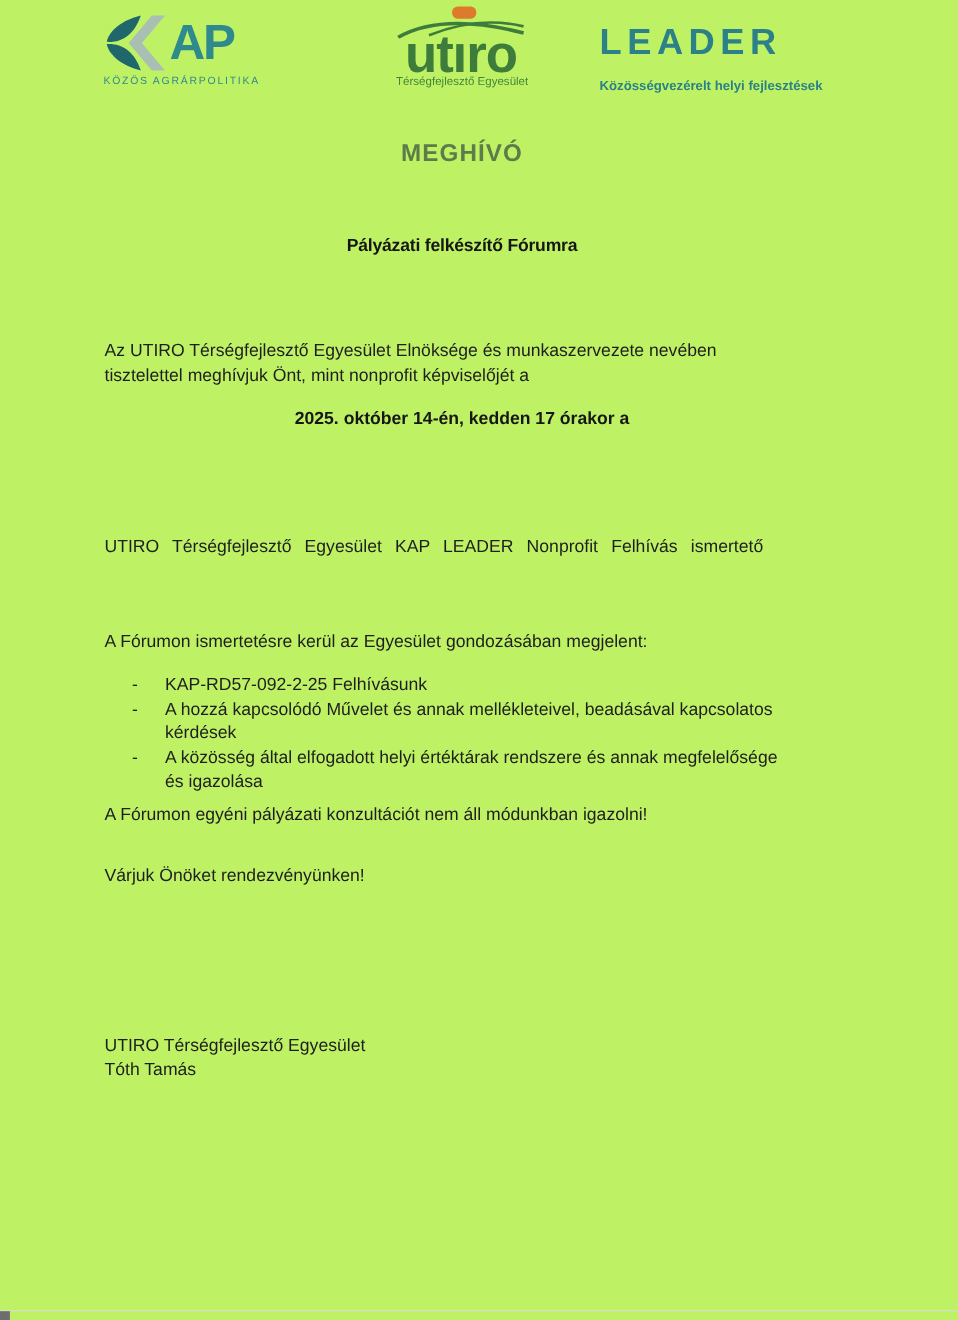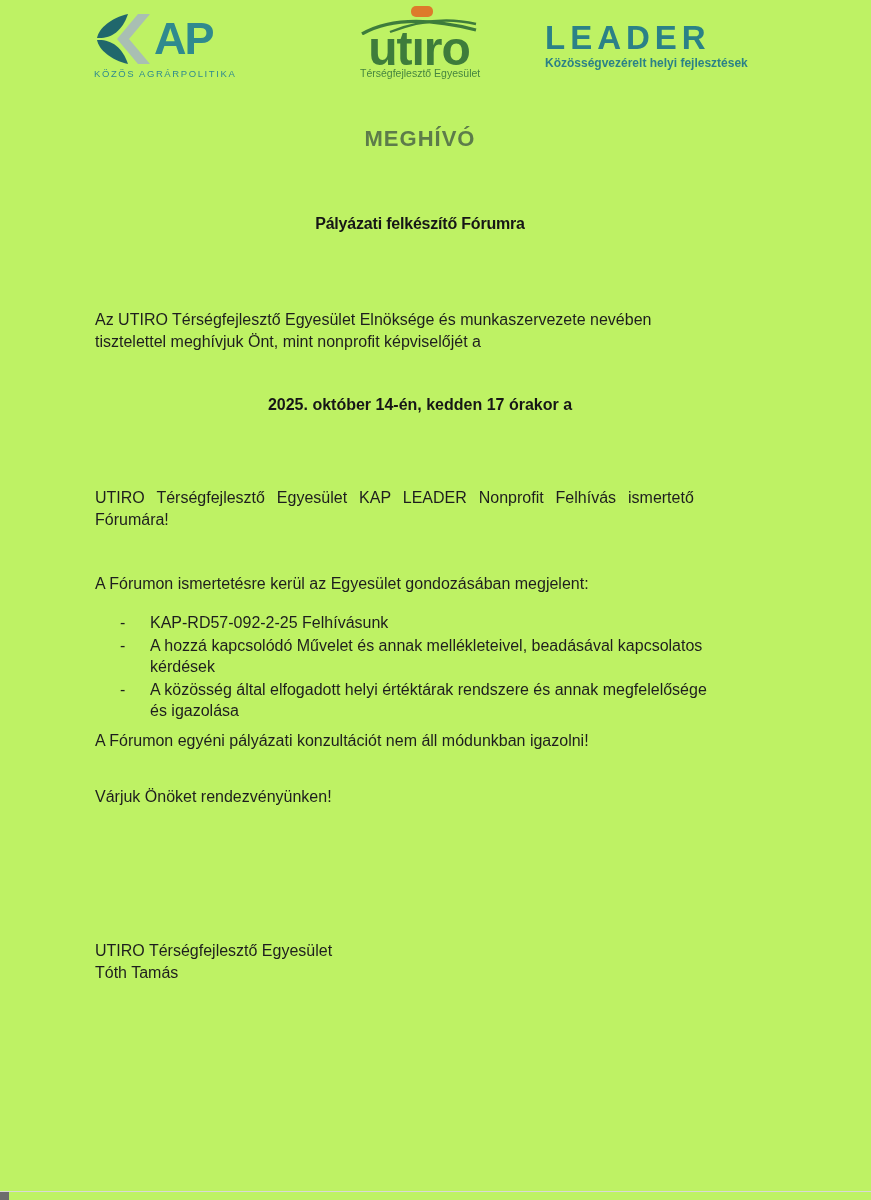--- a/index.html
+++ b/index.html
@@ -32,40 +32,40 @@
     letter-spacing:-1px;line-height:34px;margin-top:-7px;
   }
   .utiro-sub{font-size:10.5px;color:#46853f;margin-top:1px;white-space:nowrap;}
   .leader{position:absolute;left:545px;top:21px;}
   .leader-name{
     font-size:33px;font-weight:700;color:#2b8187;
     letter-spacing:5px;line-height:34px;
   }
   .leader-sub{
     font-size:12px;font-weight:700;color:#2b8187;
-    margin-top:1px;white-space:nowrap;
+    margin-top:16px;white-space:nowrap;
   }
 
   
   .tline{display:block;white-space:nowrap;}
   .meghivo{
     position:absolute;top:126px;left:95px;width:650px;
     text-align:center;font-size:22px;font-weight:600;
     letter-spacing:1px;color:#5d7c4a;
   }
   .doc-subtitle{
     position:absolute;top:215px;left:95px;width:650px;
     text-align:center;font-size:16px;font-weight:600;
     letter-spacing:-0.2px;color:#161616;
   }
   .bodytext{font-size:16px;line-height:22px;color:#1e1e1e;}
   .intro{position:absolute;top:309px;left:95px;}
   .datetime{
     position:absolute;top:372px;left:95px;width:650px;
-    text-align:center;font-size:16px;font-weight:700;color:#161616;margin-top:24px;
+    text-align:center;font-size:16px;font-weight:700;color:#161616;
   }
   .location{position:absolute;top:410px;left:95px;width:650px;text-align:center;}
   .location .tline{display:block;}
   .forum{position:absolute;top:487px;left:95px;width:650px;}
   .wide-words{word-spacing:7.5px;}
   .agenda-intro{position:absolute;top:573px;left:95px;}
   .agenda{position:absolute;top:612px;left:120px;}
   .agenda-item{display:flex;margin-bottom:2px;}
   .agenda-item .dash{width:30px;flex:0 0 30px;line-height:21px;}
   .agenda-item .tline{line-height:21px;}
@@ -129,21 +129,20 @@
     <span class="tline">tisztelettel meghívjuk Önt, mint nonprofit képviselőjét a</span>
   </div>
 
   <div class="datetime">2025. október 14-én, kedden 17 órakor a</div>
 
   <div class="location bodytext">
   </div>
 
   <div class="forum bodytext">
     <span class="tline wide-words">UTIRO Térségfejlesztő Egyesület KAP LEADER Nonprofit Felhívás ismertető</span>
-    <span class="tline">Fórumára!</span>
   </div>
 
   <div class="agenda-intro bodytext">A Fórumon ismertetésre kerül az Egyesület gondozásában megjelent:</div>
 
   <div class="agenda bodytext">
     <div class="agenda-item">
       <span class="dash">-</span>
       <span>
         <span class="tline">KAP-RD57-092-2-25 Felhívásunk</span>
       </span>

